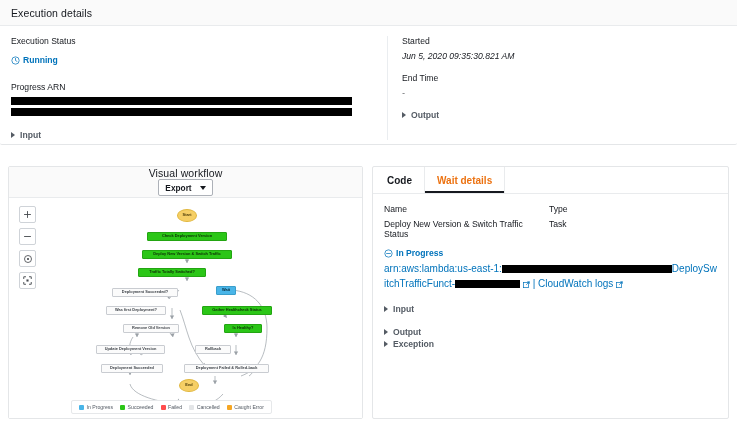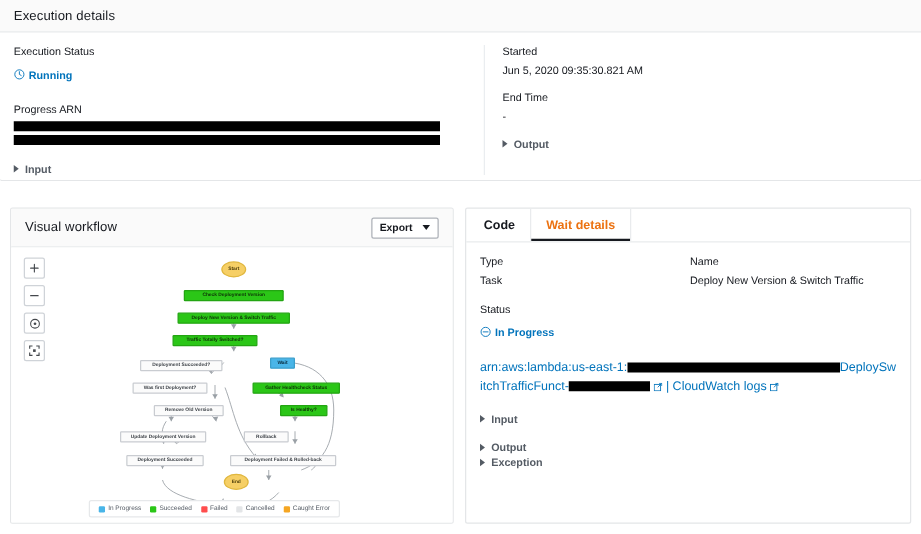--- a/index.html
+++ b/index.html
@@ -41,20 +41,21 @@
   .exec-col.right { border-left: 1px solid #eaedf0; padding-left: 14px; }
   .field-label {
     font-size: 8.6px;
     color: #16191f;
     margin-bottom: 5px;
   }
   .field-value {
     font-size: 8.6px;
     color: #16191f;
     margin-bottom: 12px;
+    font-style: italic;
   }
   .status-line {
     display: flex; align-items: center; gap: 3px;
     margin-bottom: 13px;
   }
   .status-text { font-size: 8.6px; color: #0073bb; font-weight: bold; }
   .redacted { background: #000; height: 8px; margin-bottom: 3px; }
   .redacted.w1 { width: 341px; }
   .redacted.w2 { width: 341px; }
   .expander {
@@ -65,21 +66,21 @@
   }
   .caret {
     width: 0; height: 0;
     border-left: 4px solid #545b64;
     border-top: 3px solid transparent;
     border-bottom: 3px solid transparent;
   }
 
   
   #visual-workflow { left: 8px; top: 166px; width: 355px; height: 253px; }
-  #visual-workflow .card-header { justify-content: space-between; height: 31px; }
+  #visual-workflow .card-header { justify-content: flex-start; height: 31px; flex-direction: column; }
   .export-btn {
     display: flex; align-items: center; gap: 8px;
     border: 1px solid #adb1b8; border-radius: 2px;
     background: #fff;
     height: 17px; padding: 0 6px;
     font-size: 8.3px; font-weight: bold; color: #16191f;
     cursor: pointer;
   }
   .export-caret {
     width:0;height:0;border-left:3.5px solid transparent;border-right:3.5px solid transparent;
@@ -136,21 +137,21 @@
     cursor: pointer;
     border-right: 1px solid #e9ebed;
   }
   .tab.active { color: #ec7211; box-shadow: inset 0 -2px 0 0 #16191f; border-right:1px solid #e9ebed;}
   .sd-body { padding: 10px 11px; }
   .sd-row { display:flex; }
   .sd-cell { flex: 1; }
   .sd-cell.type { flex: 0 0 168px; }
   .sd-label { font-size: 8.6px; color:#16191f; margin-bottom: 5px; }
   .sd-value { font-size: 8.6px; color:#16191f; }
-  .sd-block { margin-top: 13px; }
+  .sd-block { }
   .link { color: #0073bb; }
   .arn-line { font-size: 10px; color: #0073bb; line-height: 1.45; word-break: break-all; }
   .arn-black { display:inline-block; background:#000; height:8px; vertical-align:middle; }
   .ext-icon { display:inline-block; vertical-align:-1px; }
 </style>
 </head>
 <body>
 
 <div class="page">
 
@@ -355,27 +356,27 @@
       <div class="tab">
         <span>Code</span>
       </div>
       <div class="tab active">
         <span>Wait details</span>
       </div>
     </div>
 
     <div class="sd-body">
       <div class="sd-row">
+        <div class="sd-cell">
+          <div class="sd-label">Name</div>
+          <div class="sd-value">Deploy New Version &amp; Switch Traffic</div>
+        </div>
         <div class="sd-cell type">
           <div class="sd-label">Type</div>
           <div class="sd-value">Task</div>
-        </div>
-        <div class="sd-cell">
-          <div class="sd-label">Name</div>
-          <div class="sd-value">Deploy New Version &amp; Switch Traffic</div>
         </div>
       </div>
 
       <div class="sd-block">
         <div class="sd-label">Status</div>
         <div class="status-line" style="margin-bottom:0">
           <span>
             <svg width="9" height="9" viewBox="0 0 16 16">
               <circle cx="8" cy="8" r="6.5" fill="none" stroke="#0073bb" stroke-width="1.3"></circle>
               <path d="M4.6 8 H11.4" stroke="#0073bb" stroke-width="1.3" stroke-linecap="round"></path>

